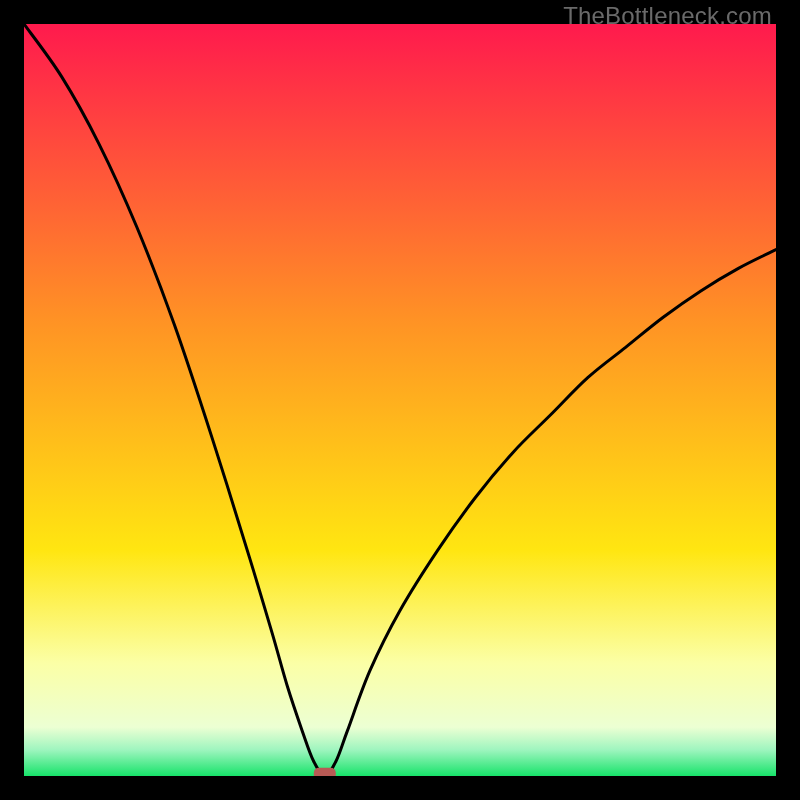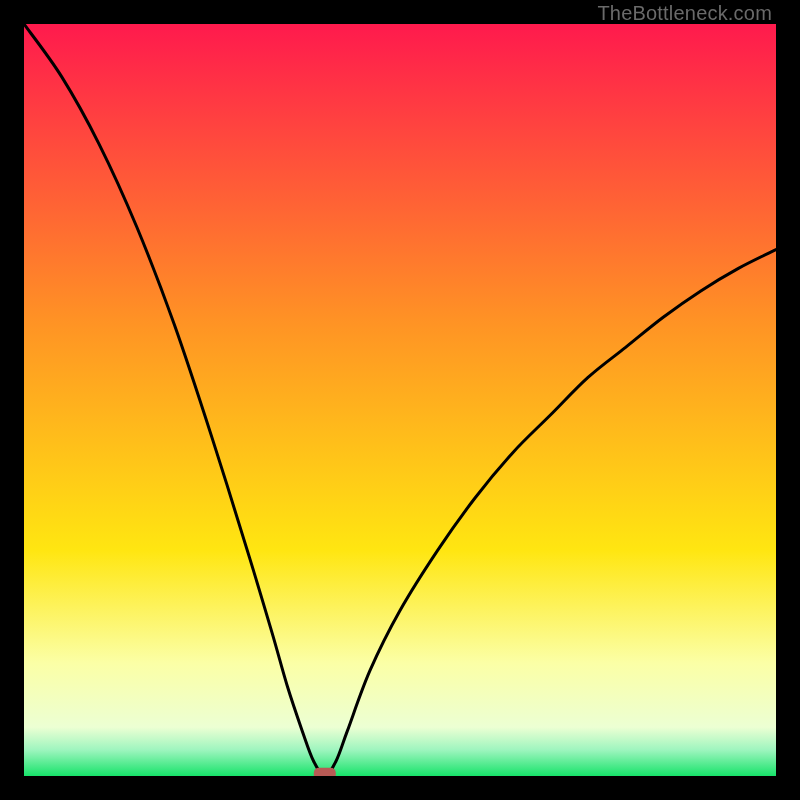--- a/index.html
+++ b/index.html
@@ -24,21 +24,21 @@
     left: 0;
     top: 0;
     width: 752px;
     height: 752px;
   }
   .watermark {
     position: absolute;
     top: 2px;
     right: 28px;
     color: #6a6a6a;
-    font-size: 20px;
+    font-size: 24px;
     font-weight: 500;
     letter-spacing: 0.2px;
   }
   svg { display: block; }
 </style>
 </head>
 <body>
 
 <div class="watermark">TheBottleneck.com</div>
 

